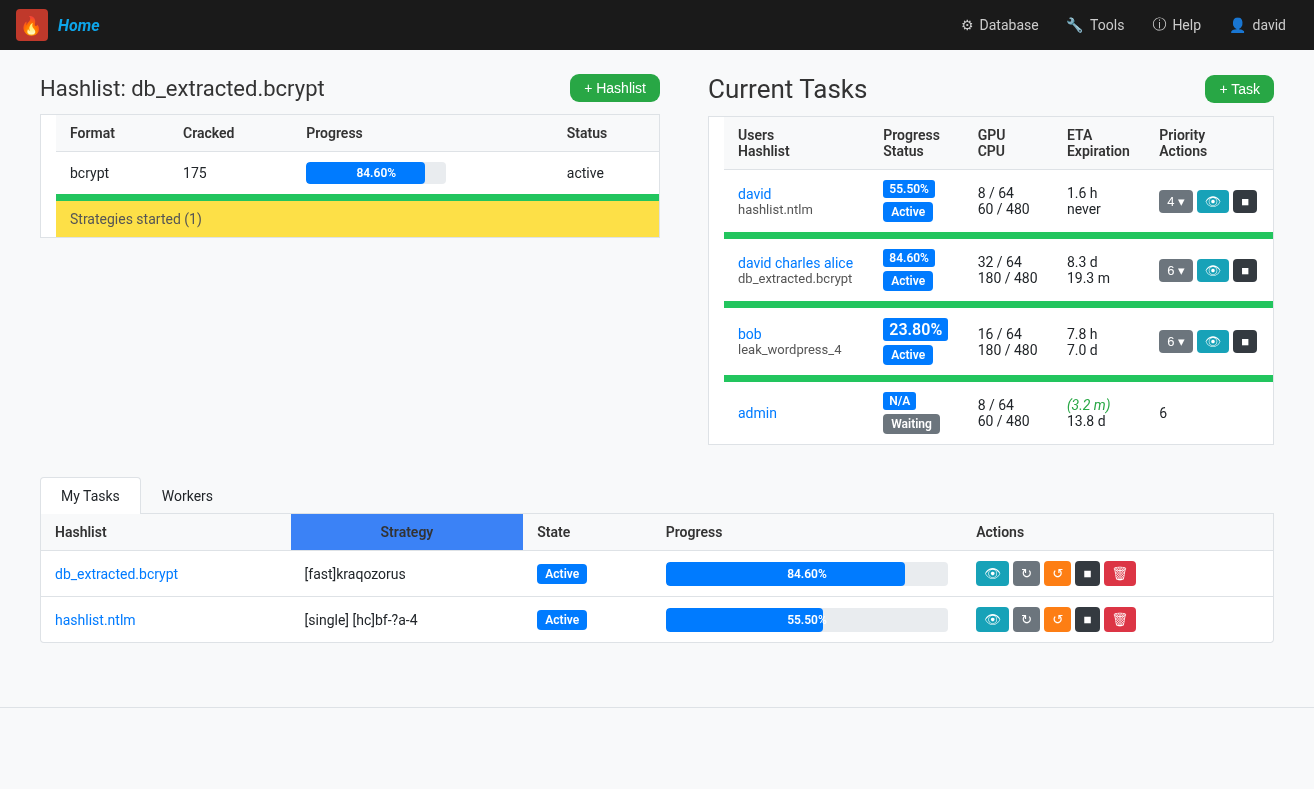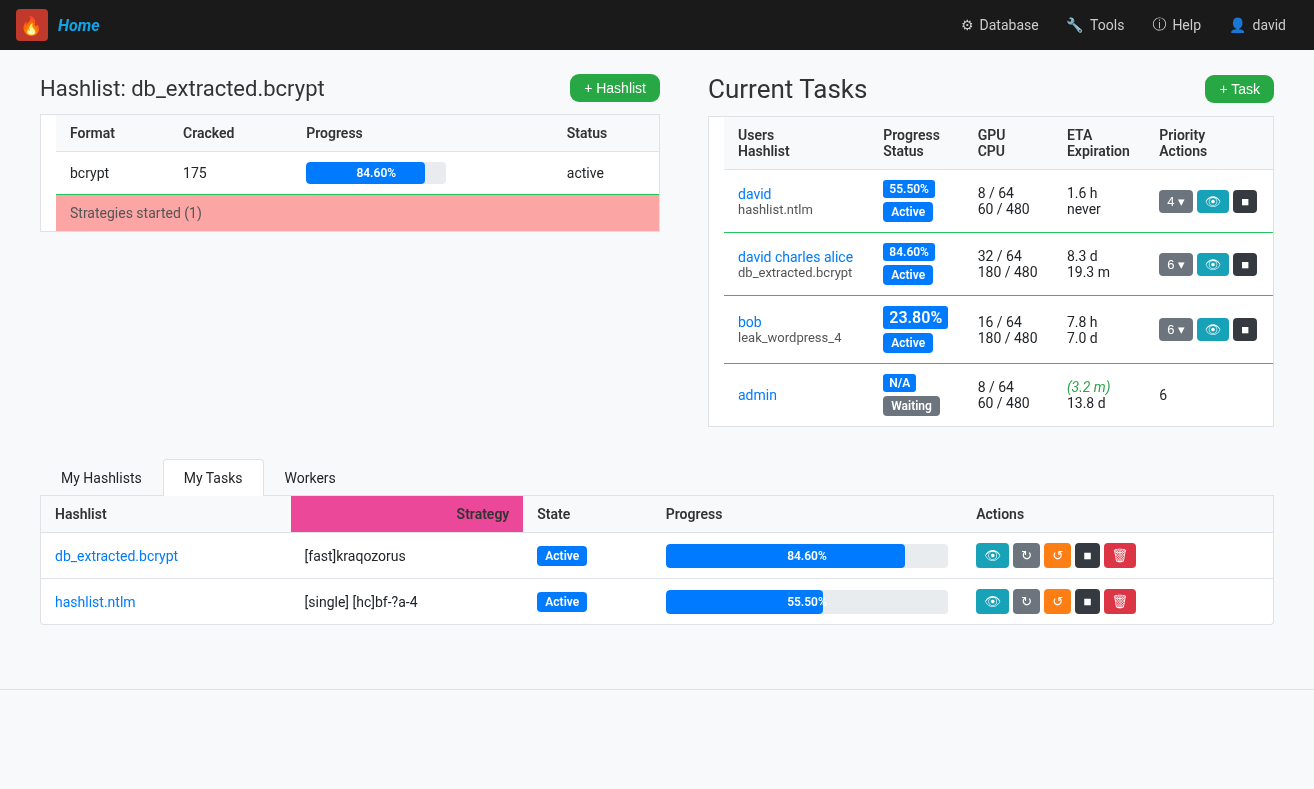--- a/index.html
+++ b/index.html
@@ -15,23 +15,23 @@
     
     .main { padding: 24px 40px; }
     .section-header { display: flex; align-items: center; justify-content: space-between; margin-bottom: 12px; }
     .section-title { font-size: 22px; font-weight: 400; color: #333; }
     .btn-green { background: #28a745; color: #fff; border: none; padding: 6px 14px; border-radius: 9px; cursor: pointer; font-size: 14px; display: flex; align-items: center; gap: 4px; }
 
     
     .table-wrapper { border: 1px solid #dee2e6; border-radius: 0; overflow: hidden; background: #fff; padding-left: 15px; }
     table { width: 100%; border-collapse: collapse; }
     thead th { background: #f8f9fa; padding: 10px 14px; text-align: left; font-weight: 600; border-bottom: 1px solid #dee2e6; color: #333; }
-    tbody td { padding: 10px 14px; border-bottom: 1px solid #22c55e; vertical-align: middle; }
+    tbody td { padding: 10px 14px; border-bottom: 7px solid #22c55e; vertical-align: middle; }
     tbody tr:last-child td { border-bottom: none; }
-    .strategies-row td { background: #fca5a5; color: #555; font-style: normal; }
+    .strategies-row td { background: #fde047; color: #555; font-style: normal; }
 
     
     .progress-bar-wrap { background: #e9ecef; border-radius: 4px; height: 22px; position: relative; min-width: 100px; overflow: hidden; }
     .progress-bar-fill { height: 100%; background: #007bff; border-radius: 4px; display: flex; align-items: center; justify-content: center; }
     .progress-bar-text { position: absolute; left: 50%; top: 50%; transform: translate(-50%, -50%); font-size: 12px; font-weight: 600; color: #fff; white-space: nowrap; }
 
     
     .badge { padding: 3px 8px; border-radius: 4px; font-size: 12px; font-weight: 600; display: inline-block; }
     .badge-active { background: #007bff; color: #fff; }
     .badge-waiting { background: #6c757d; color: #fff; }
@@ -262,30 +262,29 @@
     <td style="padding:10px 14px;"><span>6</span></td>
   </tr>
             </tbody>
         </table>
       </div>
     </div>
   </div>
 
   <div class="tabs-section">
     <div class="tabs-header">
-      <div class="tab">My Hashlists</div>
       <div class="tab active">My Tasks</div>
       <div class="tab">Workers</div>
     </div>
     <div class="tab-content">
       <table style="width:100%;">
         <thead>
           <tr>
             <th style="padding:10px 14px; text-align:left; font-weight:600; background:#f8f9fa; border-bottom:1px solid #dee2e6;">Hashlist</th>
-            <th style="padding:10px 14px; text-align:right; font-weight:600; background:#ec4899; border-bottom:1px solid #dee2e6;">Strategy</th>
+            <th style="padding:10px 14px; text-align:center; font-weight:600; background:#3b82f6; border-bottom:1px solid #dee2e6;">Strategy</th>
             <th style="padding:10px 14px; text-align:left; font-weight:600; background:#f8f9fa; border-bottom:1px solid #dee2e6;">State</th>
             <th style="padding:10px 14px; text-align:left; font-weight:600; background:#f8f9fa; border-bottom:1px solid #dee2e6;">Progress</th>
             <th style="padding:10px 14px; text-align:left; font-weight:600; background:#f8f9fa; border-bottom:1px solid #dee2e6;">Actions</th>
           </tr>
         </thead>
         <tbody id="my-tasks-tbody">
         <tr>
     <td style="padding:10px 14px;border-bottom:1px solid #dee2e6;">
       <a class="link-blue">db_extracted.bcrypt</a>
     </td>

